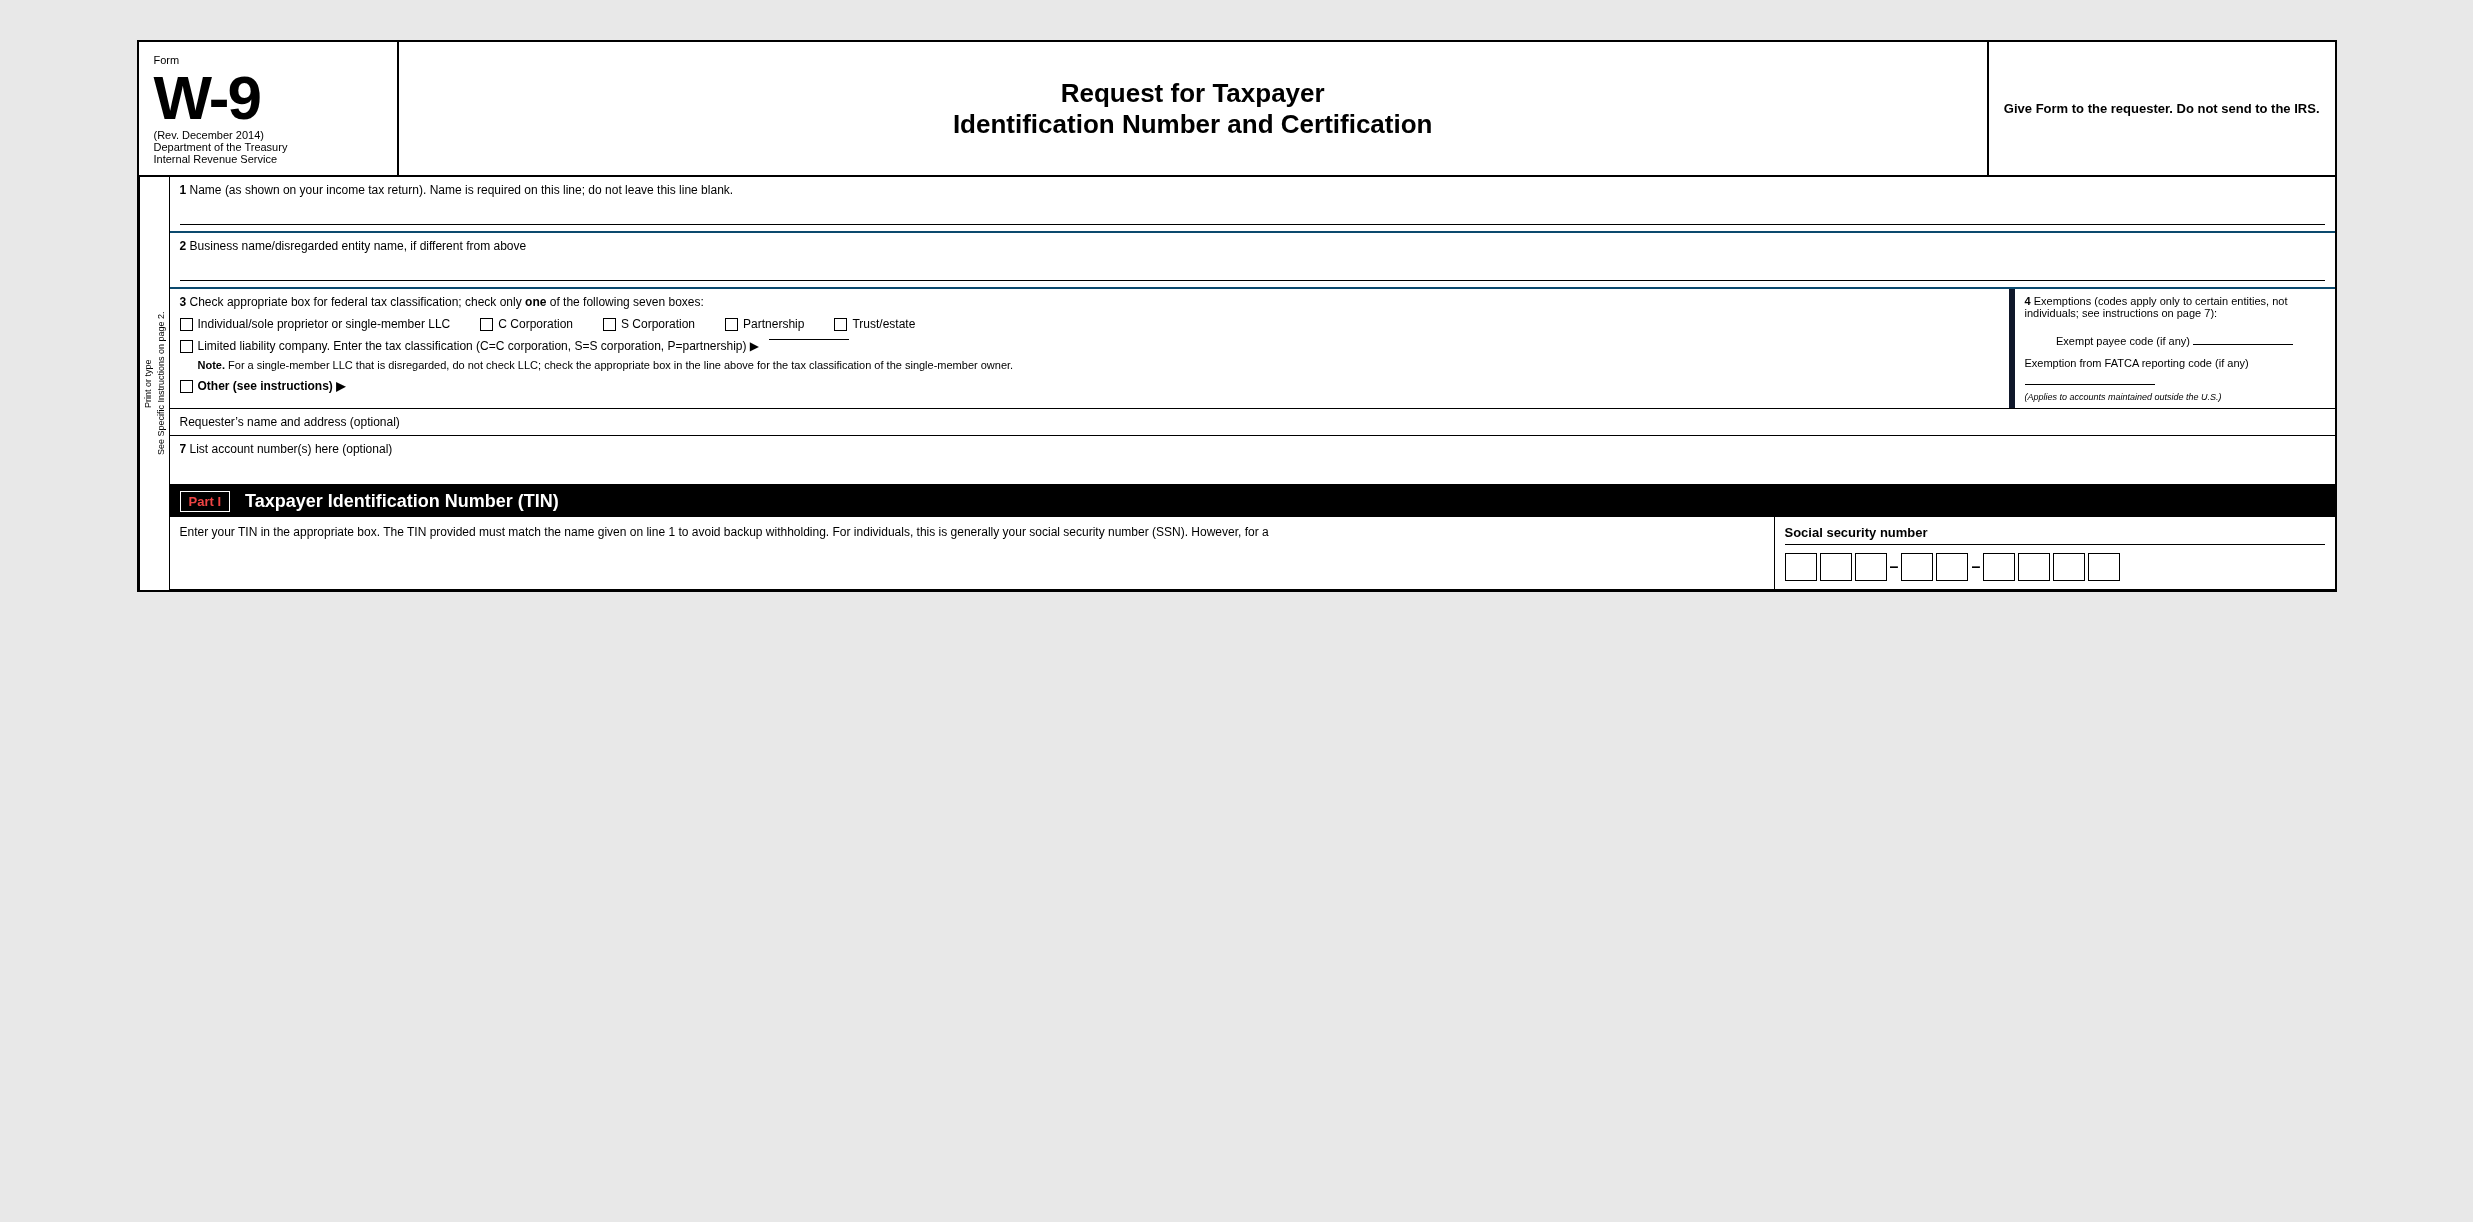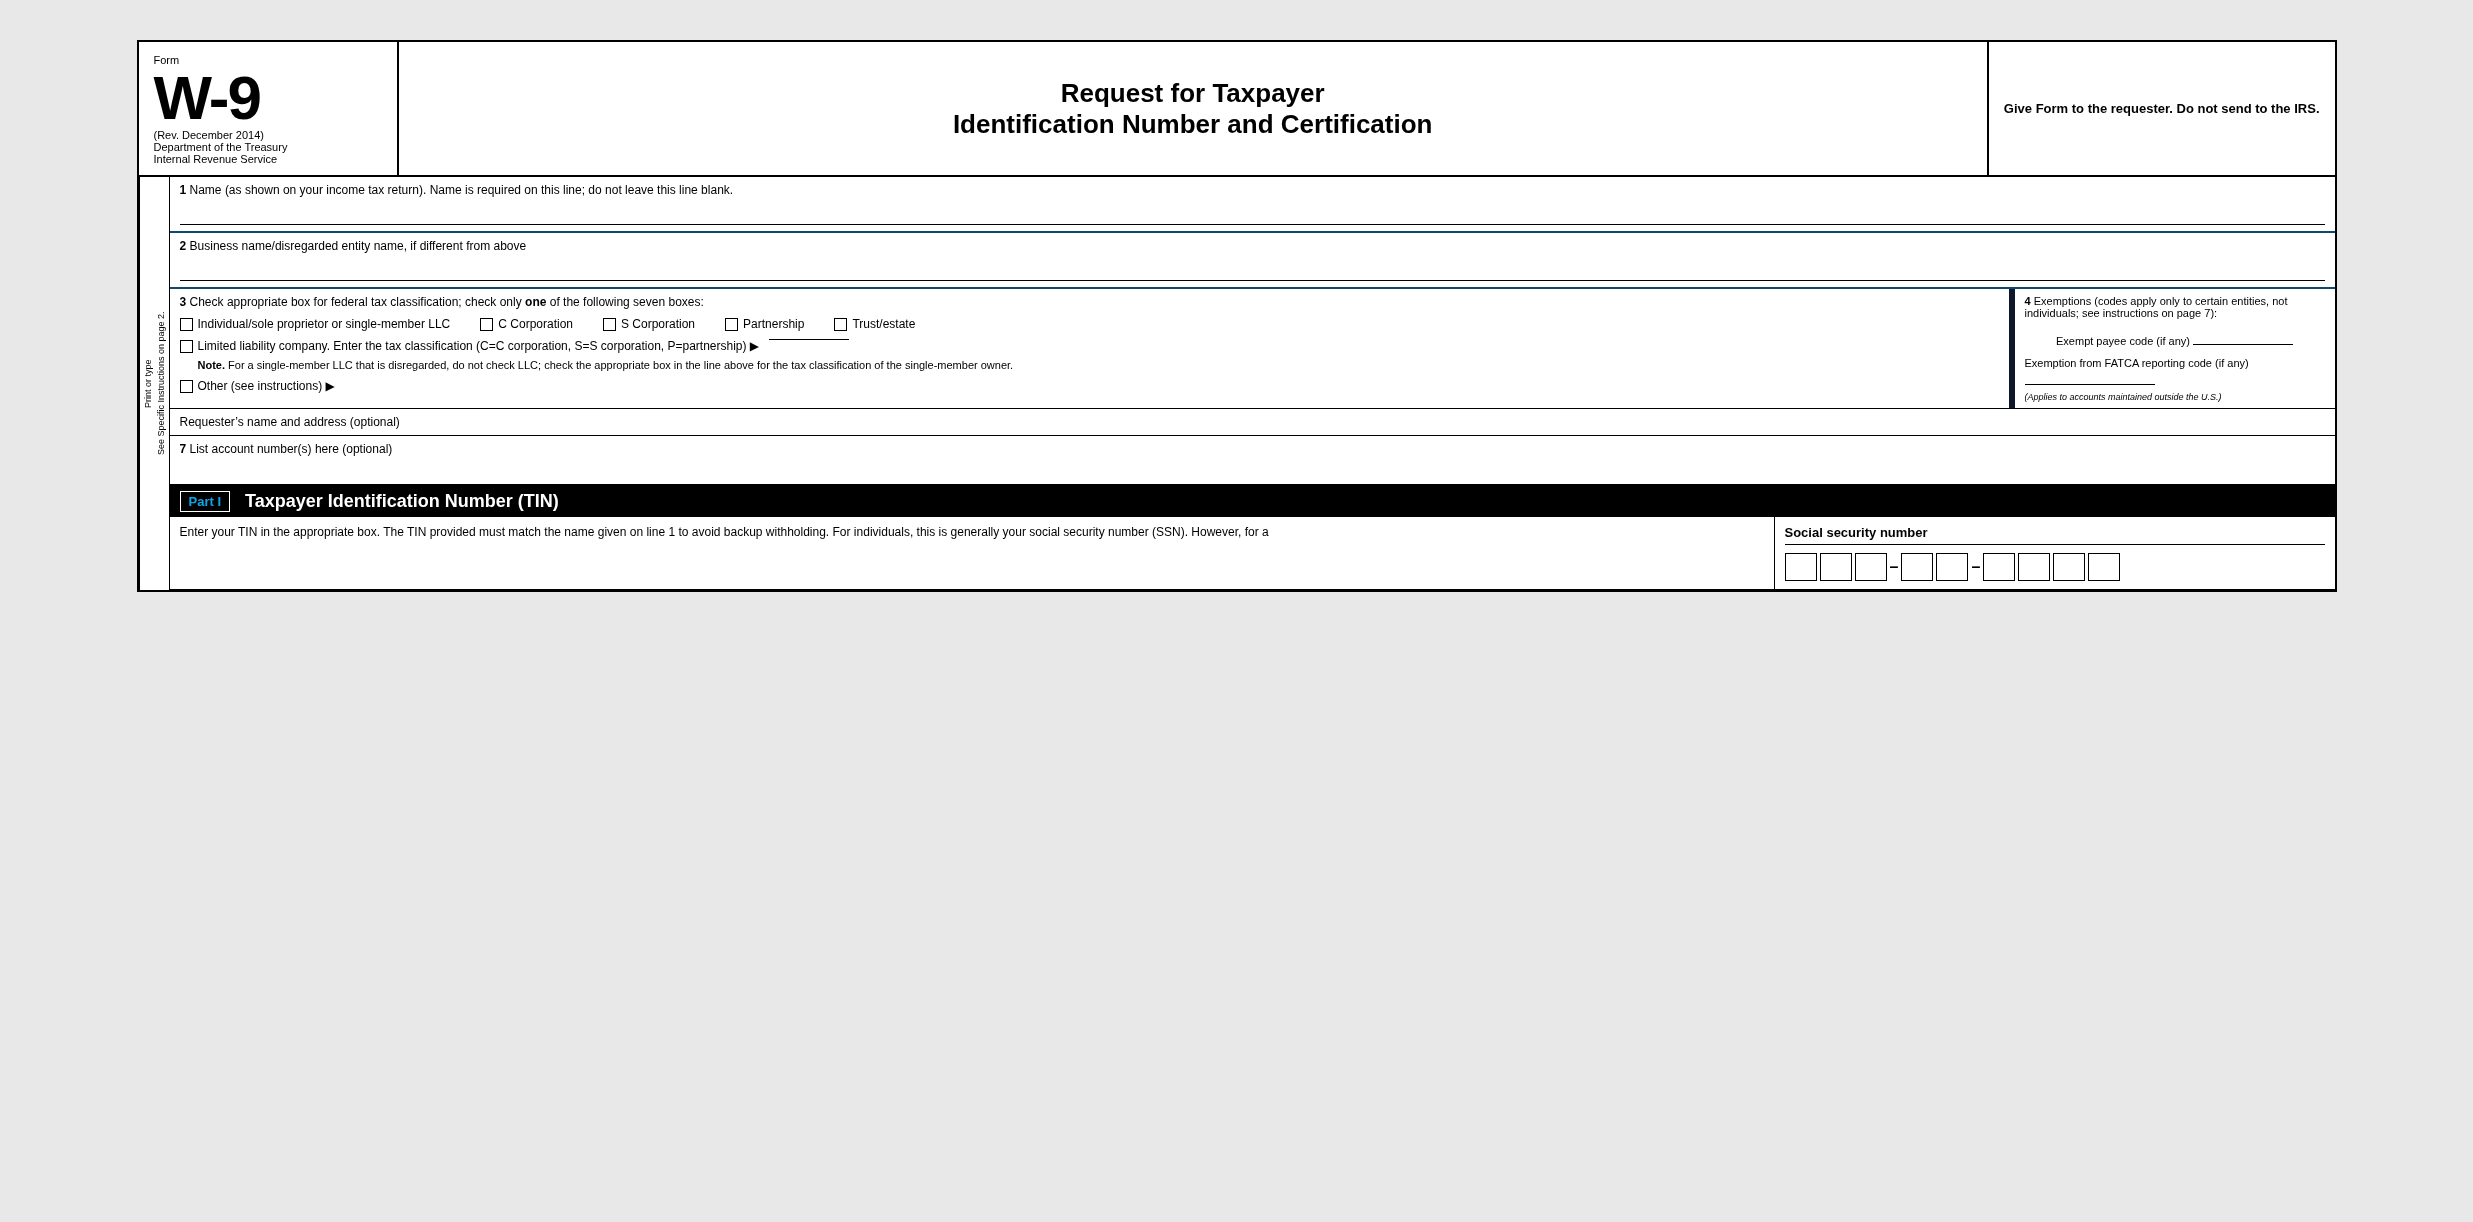--- a/index.html
+++ b/index.html
@@ -173,20 +173,21 @@
     .note-row {
       margin-top: 6px;
       font-size: 11px;
       padding-left: 18px;
     }
     .other-row {
       display: flex;
       gap: 5px;
       margin-top: 8px;
       font-size: 12px;
+      font-weight: bold;
     }
 
     .exemptions-section {
       font-size: 11px;
     }
     .exemptions-section .exempt-line {
       border-bottom: 1px solid #000;
       height: 16px;
       display: inline-block;
       width: 100px;
@@ -237,21 +238,21 @@
     .part-header {
       display: flex;
       align-items: center;
       gap: 15px;
       background: #000;
       color: #fff;
       padding: 5px 10px;
     }
     .part-label {
       background: #000;
-      color: #0ea5e9;
+      color: #ef4444;
       font-weight: bold;
       font-size: 13px;
       padding: 2px 8px;
       border: 1px solid #fff;
     }
     .part-title {
       font-size: 18px;
       font-weight: bold;
     }
 

